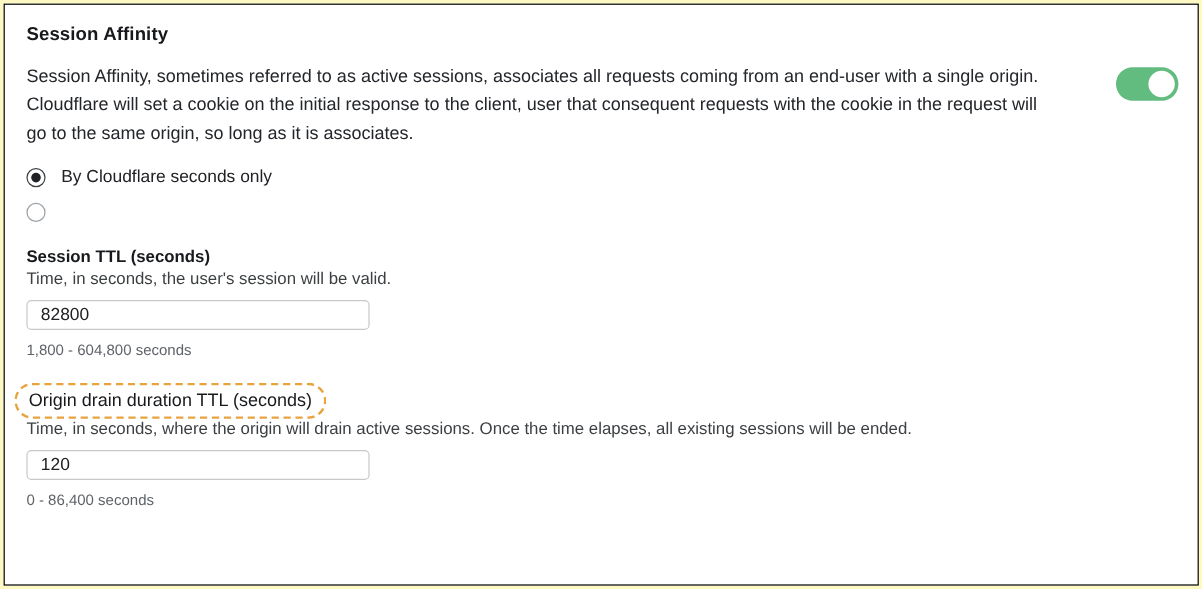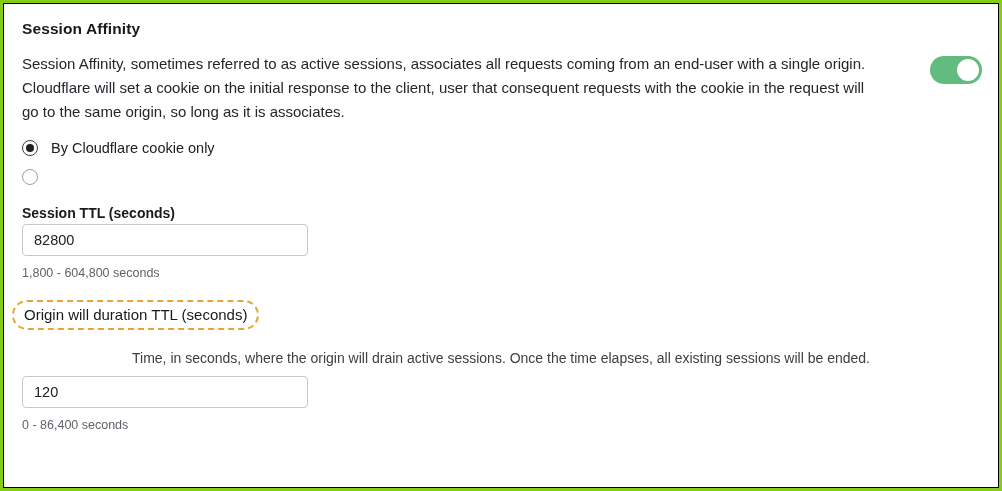--- a/index.html
+++ b/index.html
@@ -9,21 +9,21 @@
   }
   body {
     font-family: "Liberation Sans", sans-serif;
     color: #1d1d1d;
   }
   .screen {
     position: relative;
     width: 1002px;
     height: 491px;
     box-sizing: border-box;
-    background: #84cc16;
+    background: #fef9c3;
     overflow: hidden;
     padding-left: 33px;
   }
   .panel {
     position: absolute;
     left: 3px;
     top: 3px;
     width: 996px;
     height: 485px;
     box-sizing: border-box;
@@ -116,21 +116,21 @@
     color: #17191c;
     margin-bottom: 3px;
   }
   .field-help {
     font-size: 14px;
     color: #3c4043;
     margin-bottom: 10px;
   }
   .text-input {
     width: 286px;
-    height: 32px;
+    height: 25px;
     box-sizing: border-box;
     border: 1px solid #c6c8cc;
     border-radius: 4px;
     padding: 0 11px;
     font-family: "Liberation Sans", sans-serif;
     font-size: 14.5px;
     color: #202124;
     background: #ffffff;
     display: block;
   }
@@ -164,35 +164,36 @@
         <span class="line">Cloudflare will set a cookie on the initial response to the client, user that consequent requests with the cookie in the request will</span>
         <span class="line">go to the same origin, so long as it is associates.</span>
       </div>
 
       <div class="toggle">
         <div class="knob"></div>
       </div>
 
       <div class="radio-row">
         <span class="radio checked"></span>
-        <span class="radio-label">By Cloudflare cookie only</span>
+        <span class="radio-label">By Cloudflare seconds only</span>
       </div>
 
       <div class="radio-row">
         <span class="radio"></span>
       </div>
 
       <div class="field-block">
         <div class="field-label">Session TTL (seconds)</div>
+        <div class="field-help">Time, in seconds, the user's session will be valid.</div>
         <input class="text-input" type="text" value="82800" style="">
         <div class="field-range">1,800 - 604,800 seconds</div>
       </div>
 
       <div class="field-block">
-        <div class="highlight-label">Origin will duration TTL (seconds)</div>
-        <div class="field-help" style="margin-top:20px;text-align:center;">Time, in seconds, where the origin will drain active sessions. Once the time elapses, all existing sessions will be ended.</div>
+        <div class="highlight-label">Origin drain duration TTL (seconds)</div>
+        <div class="field-help" style="margin-top:0;">Time, in seconds, where the origin will drain active sessions. Once the time elapses, all existing sessions will be ended.</div>
         <input class="text-input" type="text" value="120" style="">
         <div class="field-range">0 - 86,400 seconds</div>
       </div>
 
     </div>
   </div>
 </div>
 
 </body></html>

